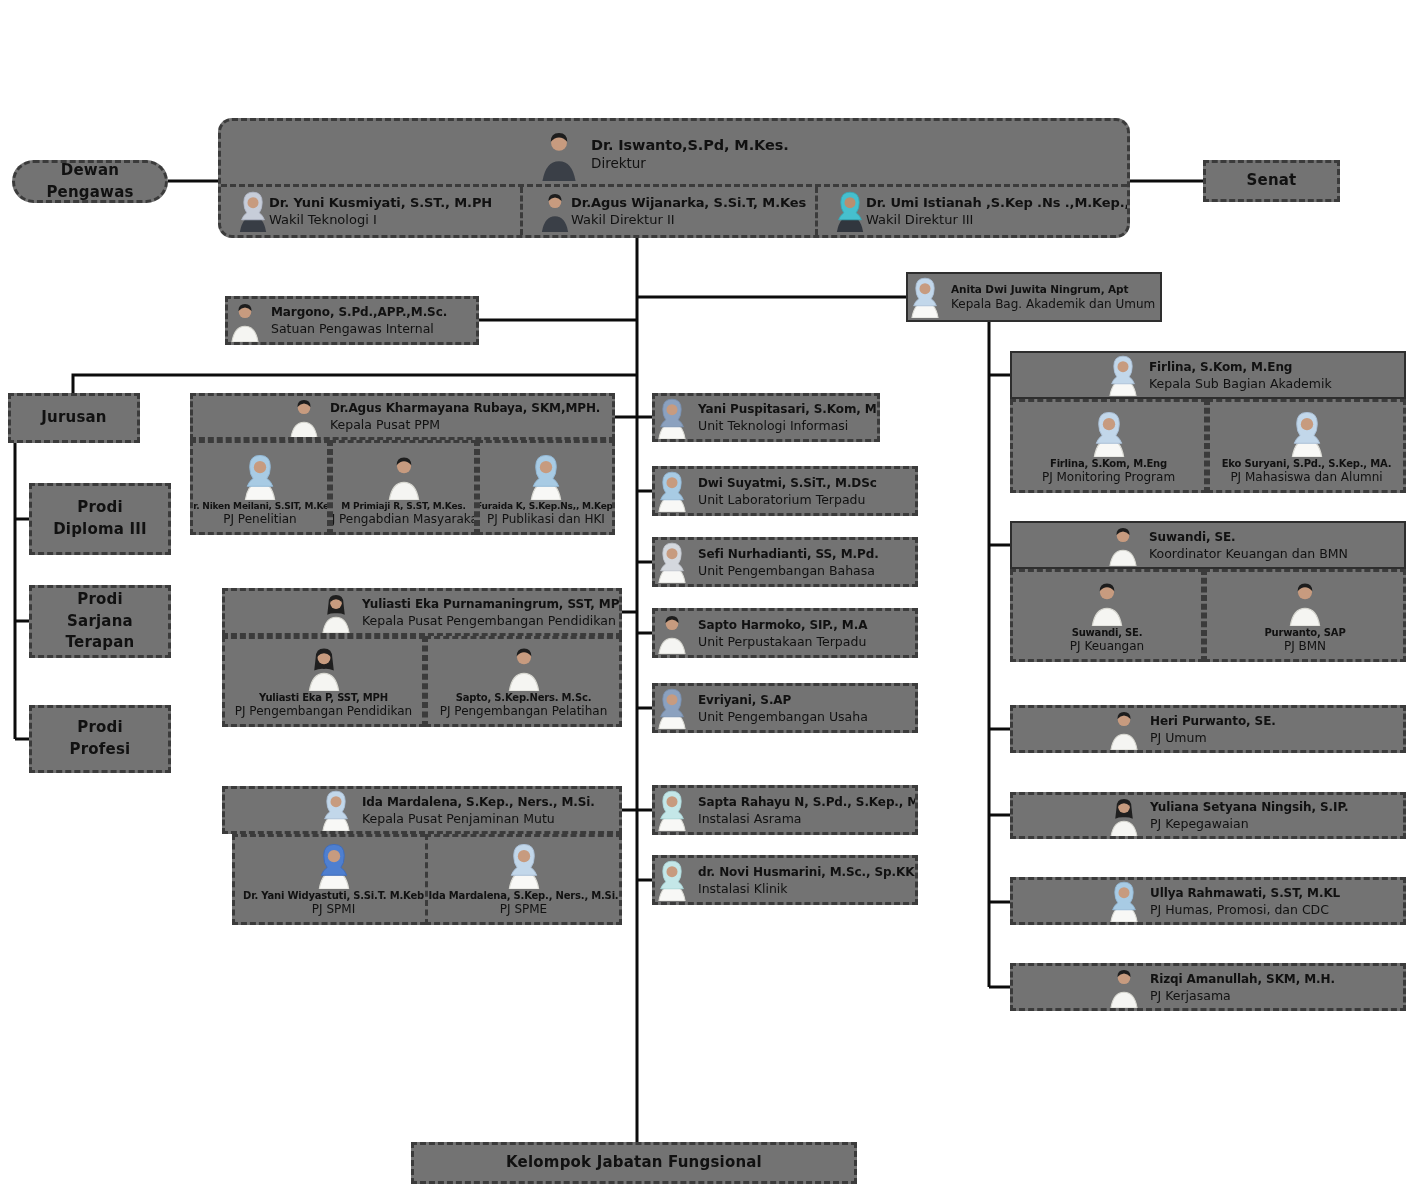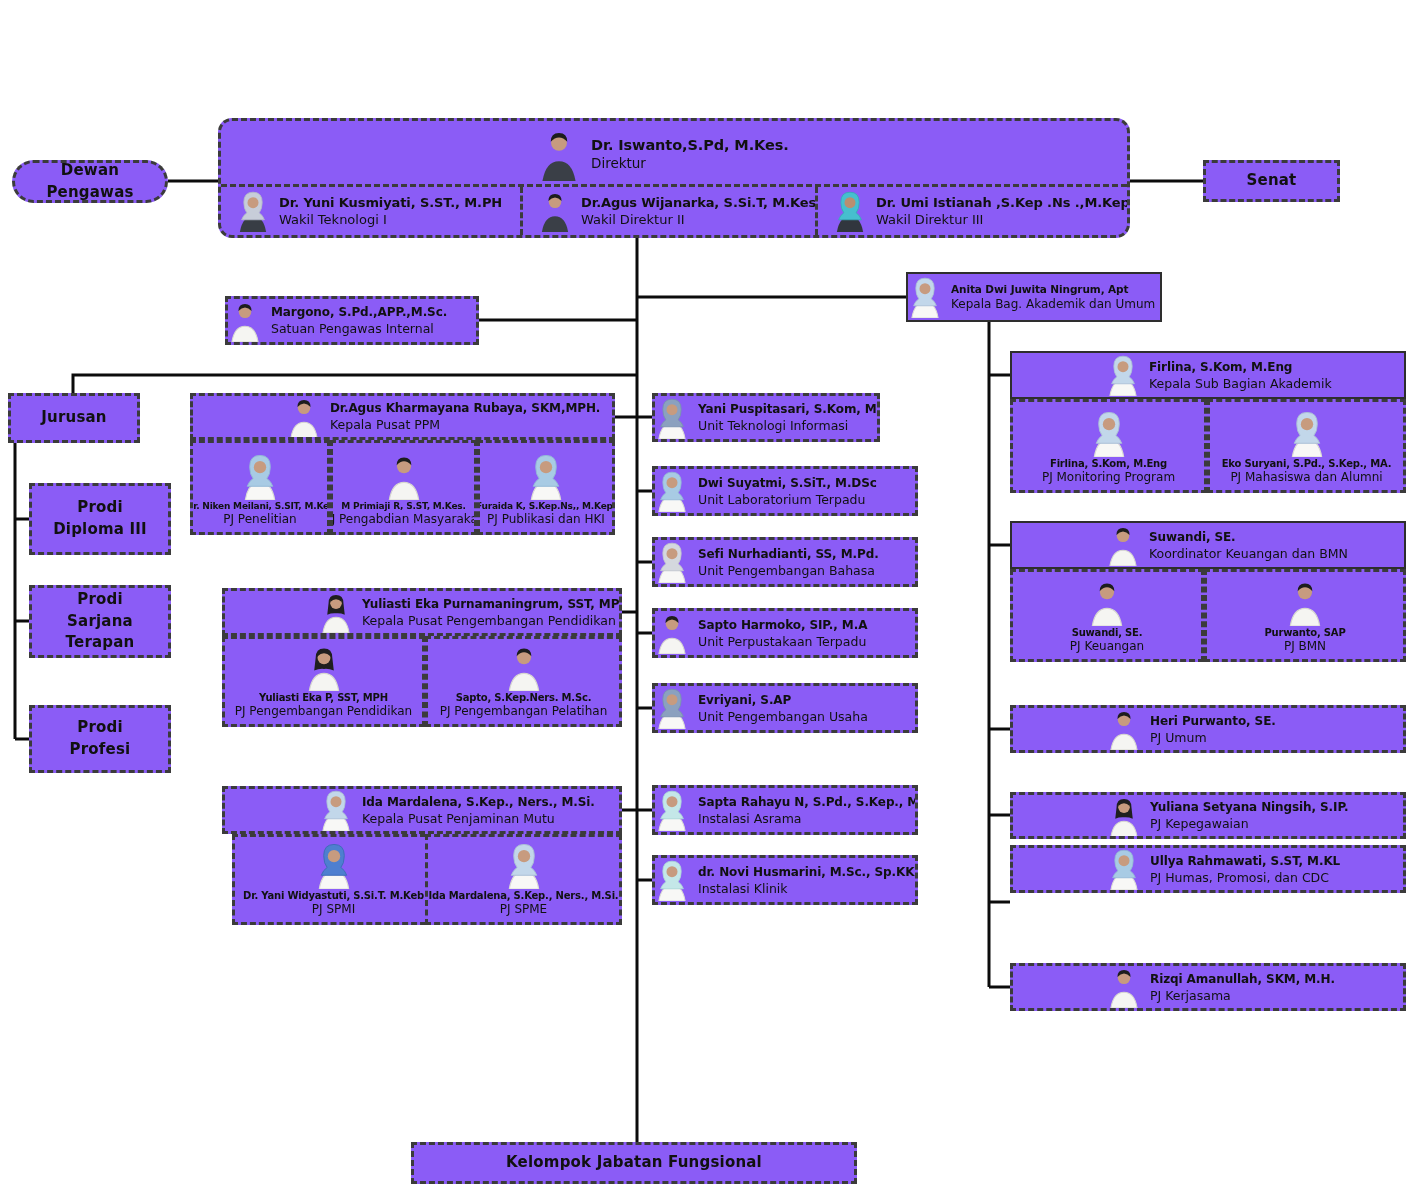--- a/index.html
+++ b/index.html
@@ -1,20 +1,20 @@
 <!DOCTYPE html>
 <html><head>
 <meta charset="utf-8">
 <style>
   *{box-sizing:border-box;margin:0;padding:0}
   html,body{background:#fff}
   body{font-family:"DejaVu Sans","Liberation Sans",sans-serif;color:#111}
   .canvas{position:relative;width:1414px;height:1201px;background:#fff;overflow:hidden}
   .lines{position:absolute;left:0;top:0;z-index:0}
-  .node{position:absolute;background:#8b5cf6;z-index:1;overflow:hidden}
+  .node{position:absolute;background:#737373;z-index:1;overflow:hidden}
   .dashed{border:3px dashed #3b3b3b}
   .solid{border:2px solid #2e2e2e}
   .pill{border-radius:22px}
   .rnd{border-radius:14px}
   .label-box{display:flex;align-items:center;justify-content:center;text-align:center;
              font-weight:bold;font-size:15px;letter-spacing:.2px;line-height:1.45}
   
   .person{display:flex;align-items:center;gap:10px}
   .p-left{padding-left:1px}
   .p-mid{padding-left:95px}
@@ -34,21 +34,21 @@
   .avatar{display:inline-block;flex:0 0 auto}
   .avatar svg{display:block;width:100%;height:100%}
   .av40{width:40px;height:53px}
   .av32{width:32px;height:42px}
   .av36{width:36px;height:47px}
   
   .dir-row{position:absolute;left:318px;top:4px;height:58px;display:flex;align-items:center;gap:12px}
   .dir-row .pname{font-size:14.5px}
   .dir-row .ptitle{font-size:13.5px}
   .wakil-row{position:absolute;left:0;right:0;top:63px;bottom:0;border-top:3px dashed #3b3b3b;display:flex}
-  .wakil-cell{display:flex;align-items:center;gap:10px;padding-left:16px;overflow:hidden}
+  .wakil-cell{display:flex;align-items:center;padding-left:16px;overflow:hidden}
   .wakil-cell .pname{font-size:13px}
   .wakil-cell .ptitle{font-size:13px}
   .wakil-cell + .wakil-cell{border-left:3px dashed #3b3b3b}
   .wc1{flex:0 0 299px}.wc2{flex:0 0 295px}.wc3{flex:1 1 auto}
   .unit .pname{font-size:12px}
   .kepala .pname{font-size:12px}
   .kepala .ptitle{font-size:12.5px}
 </style>
 </head>
 <body>
@@ -481,21 +481,21 @@
           <path d="M9.5 14 Q9.5 4.5 18 4.5 Q26.5 4.5 26.5 14 L28 27 Q23 25 18 25.5 Q13 25 8 27 Z" fill="#1f1f1f"></path>
           <circle cx="18" cy="14" r="6.6" fill="#c79b7f"></circle>
           <path d="M11.5 12.5 Q11.5 6.5 18 6.5 Q24.5 6.5 24.5 12.5 Q21.5 9.5 18 9.5 Q14.5 9.5 11.5 12.5 Z" fill="#1f1f1f"></path>
         </svg>
       </span>
     <span class="ptext">
       <span class="pname">Yuliana Setyana Ningsih, S.IP.</span>
       <span class="ptitle">PJ Kepegawaian</span>
     </span>
   </div>
-  <div class="node dashed person p-mid kepala" style="left:1010px;top:845px;width:396px;height:48px">
+  <div class="node dashed person p-mid kepala" style="left:1010px;top:877px;width:396px;height:48px">
     <span class="avatar av32">
         <svg viewBox="0 0 36 48" xmlns="http://www.w3.org/2000/svg" preserveAspectRatio="xMidYMax meet">
           <path d="M3 48 Q6 30 18 30 Q30 30 33 48 Z" fill="#f8f8f6" stroke="#dcdcd6" stroke-width="1.2"></path>
           <path d="M18 2.5 Q28.5 2.5 28.5 14 Q28.5 22 25 26 Q29 28.5 31 34 L5 34 Q7 28.5 11 26 Q7.5 22 7.5 14 Q7.5 2.5 18 2.5 Z" fill="#a8cbe4" stroke="#92b8d6" stroke-width="1"></path>
           <circle cx="18" cy="14.5" r="6.3" fill="#c79b7f"></circle>
         </svg>
       </span>
     <span class="ptext">
       <span class="pname">Ullya Rahmawati, S.ST, M.KL</span>
       <span class="ptitle">PJ Humas, Promosi, dan CDC</span>

